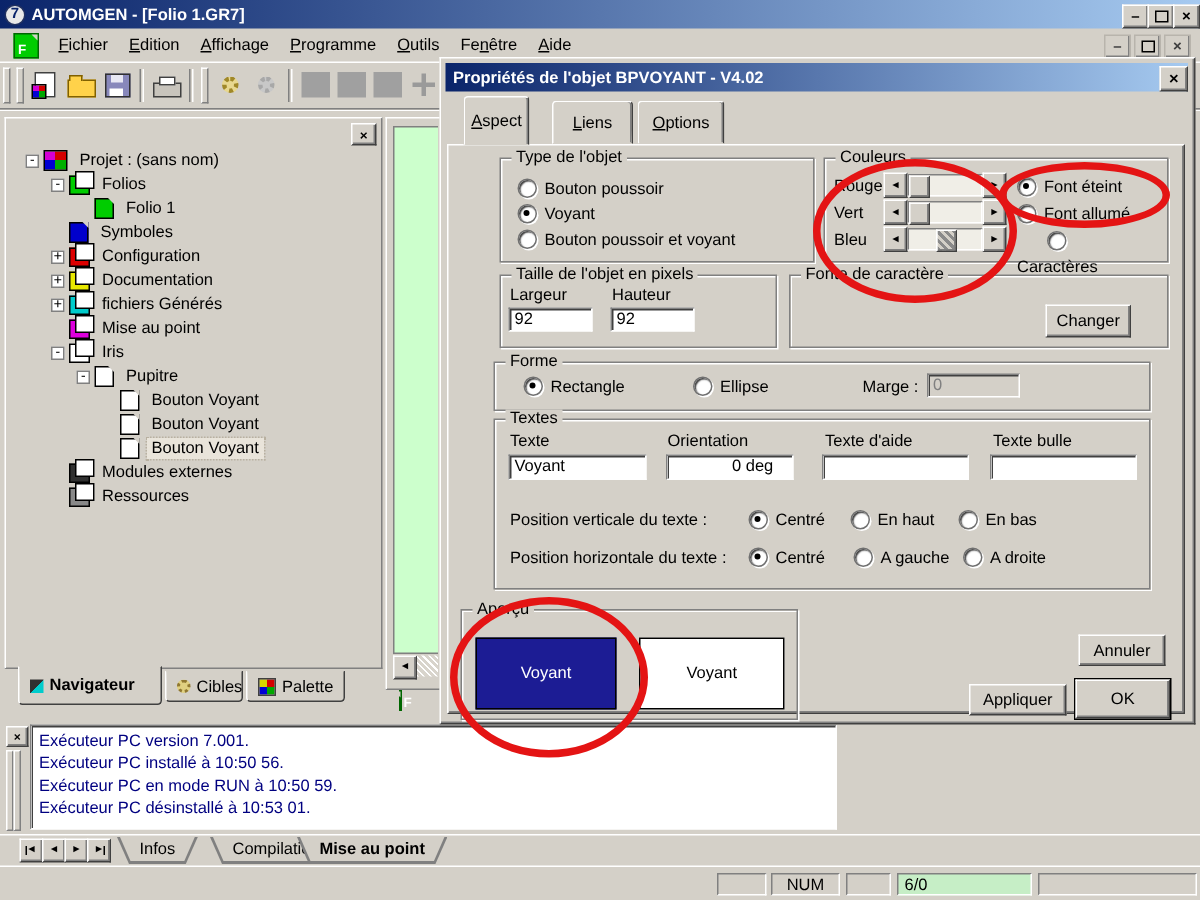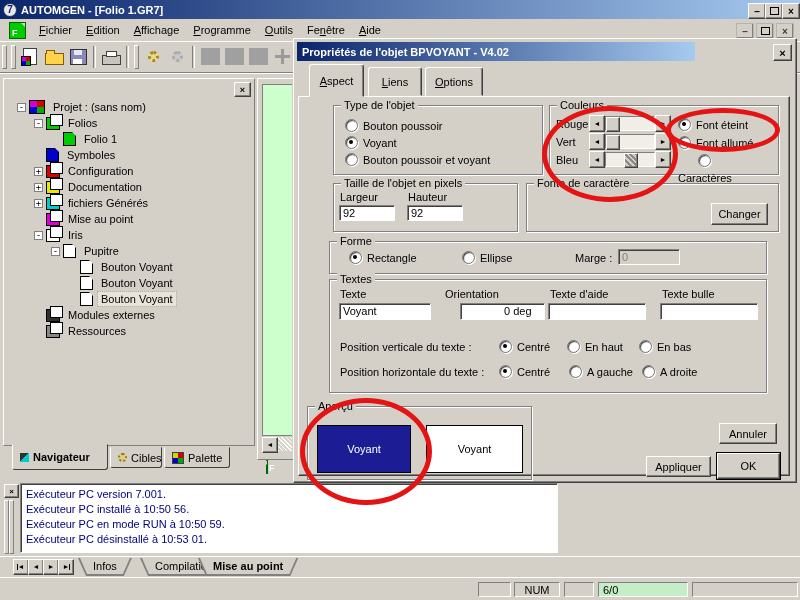--- a/index.html
+++ b/index.html
@@ -80,21 +80,21 @@
            background:conic-gradient(#d40000 0 25%,#00a800 0 50%,#0000d4 0 75%,#d4d400 0);}
   
   .editor{left:257px;top:78px;width:38px;height:380px;}
   .editor-canvas{position:absolute;left:4px;top:5px;width:29px;height:350px;background:#ccffcc;border:1px solid #808080;border-right:none;}
   .hscroll{position:absolute;left:4px;top:358px;height:14px;width:30px;display:flex;}
   .sbtn{width:14px;height:14px;font-size:7px;line-height:12px;text-align:center;flex:none;}
   .strack{flex:1;background:repeating-linear-gradient(45deg,#fff 0 1px,#d8d4cc 1px 3px);}
   
   .dialog{left:293px;top:38px;width:502px;height:443px;background:#d4d0c8;
           border:1px solid;border-color:#ffffff #404040 #404040 #ffffff;box-shadow:inset -1px -1px 0 #808080,inset 1px 1px 0 #d4d0c8;z-index:50;}
-  .dlg-titlebar{position:absolute;left:3px;top:3px;width:398px;height:19px;background:linear-gradient(90deg,#0a246a,#a6caf0);
+  .dlg-titlebar{position:absolute;left:3px;top:3px;width:495px;height:19px;background:linear-gradient(90deg,#0a246a,#a6caf0);
                 display:flex;align-items:center;color:#fff;font-weight:bold;padding-left:5px;box-sizing:border-box;}
   .dtab{position:absolute;display:flex;align-items:center;justify-content:center;background:#d4d0c8;
         border:1px solid;border-color:#ffffff #404040 transparent #ffffff;border-radius:3px 3px 0 0;box-shadow:inset -1px 0 0 #808080;box-sizing:border-box;}
   .dtab.active{z-index:3;}
   .tabpage{position:absolute;left:4px;top:57px;width:492px;height:380px;background:#d4d0c8;
            border:1px solid;border-color:#ffffff #404040 #404040 #ffffff;box-shadow:inset -1px -1px 0 #808080;box-sizing:border-box;}
   .flabel{position:absolute;white-space:nowrap;}
   .slider-row{position:absolute;display:flex;align-items:center;height:15px;}
   .slider-row .slabel{width:33px;}
   .sl-btn{width:14px;height:15px;font-size:7px;line-height:13px;text-align:center;flex:none;padding:0;}
@@ -304,21 +304,21 @@
   </div>
   <span class="ficon abs" style="left:266px;top:461px;margin:0;"></span>
 
   
   <div class="abs dialog">
     <div class="dlg-titlebar">
       <span>Propriétés de l'objet BPVOYANT - V4.02</span>
     </div>
     <div class="abs xbtn" style="left:479px;top:5px;width:17px;height:15px;font-size:11px;">×</div>
 
-    <div class="dtab active" style="left:15px;top:25px;width:55px;height:33px;">
+    <div class="dtab active" style="left:15px;top:25px;width:44px;height:33px;">
         <span><u>A</u>spect</span>
       </div>
     <div class="dtab" style="left:74px;top:28px;width:54px;height:29px;">
         <span><u>L</u>iens</span>
       </div>
     <div class="dtab" style="left:131px;top:28px;width:58px;height:29px;">
         <span><u>O</u>ptions</span>
       </div>
 
     <div class="tabpage"></div>
@@ -382,21 +382,21 @@
     <div class="group" style="left:39px;top:144px;width:183px;height:47px;">
       <span class="legend">Taille de l'objet en pixels</span>
       <span class="flabel" style="left:6px;top:7px;">Largeur</span>
       <span class="flabel" style="left:74px;top:7px;">Hauteur</span>
       <span class="tbox abs" style="left:5px;top:21px;width:56px;height:16px;box-sizing:border-box;">92</span>
       <span class="tbox abs" style="left:73px;top:21px;width:56px;height:16px;box-sizing:border-box;">92</span>
     </div>
 
     <div class="group" style="left:232px;top:144px;width:251px;height:47px;">
       <span class="legend">Fonte de caractère</span>
-      <span class="btn abs" style="left:184px;top:19px;width:55px;height:20px;">Changer</span>
+      <span class="btn abs" style="left:170px;top:19px;width:55px;height:20px;">Changer</span>
     </div>
 
     <div class="group" style="left:35px;top:202px;width:436px;height:31px;">
       <span class="legend">Forme</span>
       <span class="ropt" style="left:19px;top:9px;">
           <span class="radio sel"></span>
           <span>Rectangle</span>
         </span>
       <span class="ropt" style="left:132px;top:9px;">
           <span class="radio"></span>
@@ -406,21 +406,21 @@
       <span class="tbox disabled abs" style="left:288px;top:7px;width:62px;height:16px;box-sizing:border-box;">0</span>
     </div>
 
     <div class="group" style="left:35px;top:240px;width:436px;height:112px;">
       <span class="legend">Textes</span>
       <span class="flabel" style="left:10px;top:8px;">Texte</span>
       <span class="flabel" style="left:115px;top:8px;">Orientation</span>
       <span class="flabel" style="left:220px;top:8px;">Texte d'aide</span>
       <span class="flabel" style="left:332px;top:8px;">Texte bulle</span>
       <span class="tbox abs" style="left:9px;top:23px;width:92px;height:17px;box-sizing:border-box;">Voyant</span>
-      <span class="tbox abs" style="left:130px;top:23px;width:85px;height:17px;box-sizing:border-box;padding-left:43px;">0 deg</span>
+      <span class="tbox abs" style="left:114px;top:23px;width:85px;height:17px;box-sizing:border-box;padding-left:43px;">0 deg</span>
       <span class="tbox abs" style="left:218px;top:23px;width:98px;height:17px;box-sizing:border-box;"></span>
       <span class="tbox abs" style="left:330px;top:23px;width:98px;height:17px;box-sizing:border-box;"></span>
       <span class="flabel" style="left:10px;top:61px;">Position verticale du texte :</span>
       <span class="ropt" style="left:169px;top:60px;">
           <span class="radio sel"></span>
           <span>Centré</span>
         </span>
       <span class="ropt" style="left:237px;top:60px;">
           <span class="radio"></span>
           <span>En haut</span>

